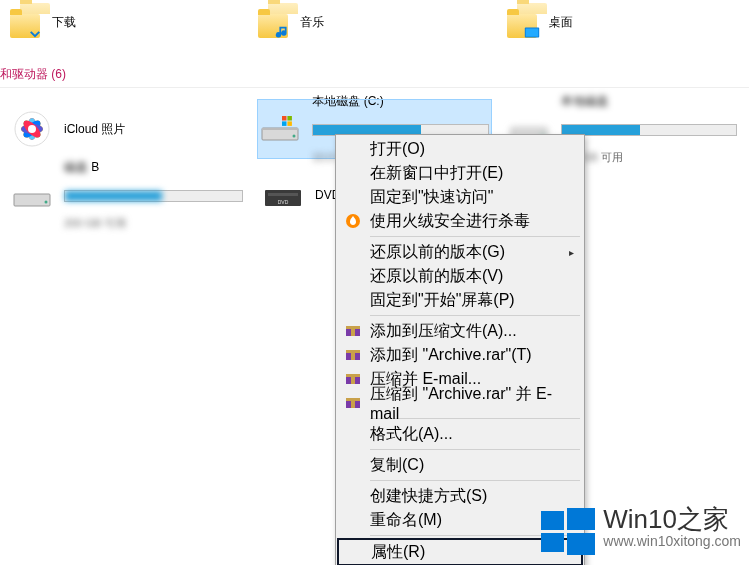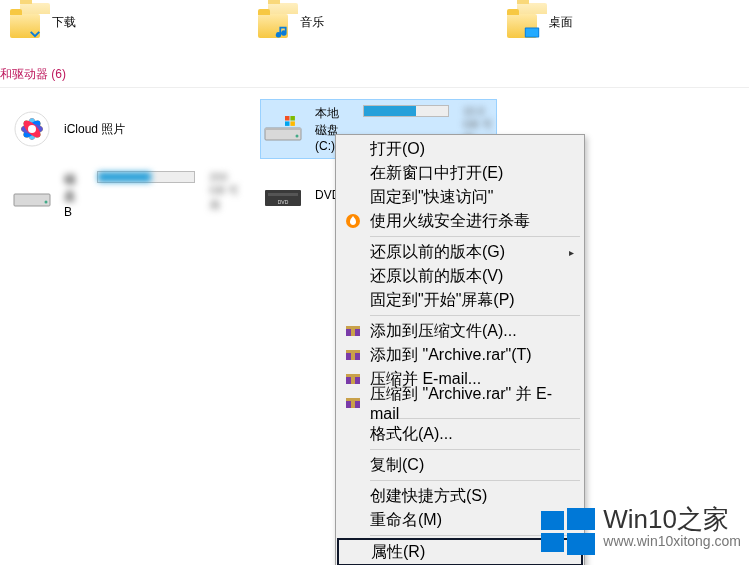--- a/index.html
+++ b/index.html
@@ -10,21 +10,21 @@
 
   .section-header { padding: 6px 0 2px 0; font-size: 12px; color: #be185d; }
   .section-line { border-top: 1px solid #eee; margin: 2px 0 8px 0; }
 
   .lib-row { display: flex; gap: 16px; padding: 0 10px; }
   .lib-item { display: flex; align-items: flex-start; gap: 12px; height: 46px; width: 235px; }
 
   .drive-row { display: flex; gap: 16px; padding: 4px 10px; position: relative; }
   .drive-item { display: flex; align-items: center; gap: 12px; height: 58px; width: 235px; padding: 2px; }
   .drive-item.selected { background: #cce8ff; outline: 1px solid #99d1ff; }
-  .drive-info { display: flex; flex-direction: row; gap: 14px; flex: 1; justify-content: space-between; }
+  .drive-info { display: flex; flex-direction: column; gap: 14px; flex: 1; justify-content: space-between; }
   .drive-bar { width: 100%; height: 12px; border: 1px solid #bcbcbc; background: #eee; position: relative; }
   .drive-bar-fill { height: 100%; background: #26a0da; }
   .drive-sub { font-size: 11px; color: #666; }
 
   .blur { filter: blur(3px); }
 
   
   .ctx { position: absolute; left: 335px; top: 134px; width: 250px; background: #f0f0f0; border: 1px solid #a0a0a0; box-shadow: 2px 3px 6px rgba(0,0,0,.25); padding: 2px; z-index: 20; }
   .ctx-item { display: flex; align-items: center; height: 24px; padding: 0 20px 0 32px; font-size: 16px; color: #000; position: relative; }
   .ctx-arrow::after { content: "▸"; position: absolute; right: 8px; font-size: 10px; color: #333; }
@@ -126,20 +126,33 @@
     </svg>
     <div class="drive-info">
       <span>本地磁盘 (C:)</span>
       <div class="drive-bar">
           <div class="drive-bar-fill" style="width:62%"></div>
         </div>
       <span class="drive-sub blur">10.0 GB 可用</span>
     </div>
   </div>
 
+  <div class="drive-item">
+    <svg class="icon-drive blur" viewBox="0 0 40 30">
+      <rect x="2" y="14" width="36" height="12" rx="1" fill="#d9d9d9" stroke="#999"></rect>
+      <circle cx="34" cy="22" r="1.5" fill="#4a8"></circle>
+    </svg>
+    <div class="drive-info">
+      <span class="blur">本地磁盘</span>
+      <div class="drive-bar">
+          <div class="drive-bar-fill" style="width:45%"></div>
+        </div>
+      <span class="drive-sub"><span class="blur">100 GB </span><span>可用</span></span>
+    </div>
+  </div>
 </div>
 
 <div class="drive-row">
   <div class="drive-item">
     <svg class="icon-drive" viewBox="0 0 40 30">
       <rect x="2" y="14" width="36" height="12" rx="1" fill="#d9d9d9" stroke="#999"></rect>
       <circle cx="34" cy="22" r="1.5" fill="#4a8"></circle>
     </svg>
     <div class="drive-info">
       <span><span class="blur">磁盘 </span><span>B</span></span>

